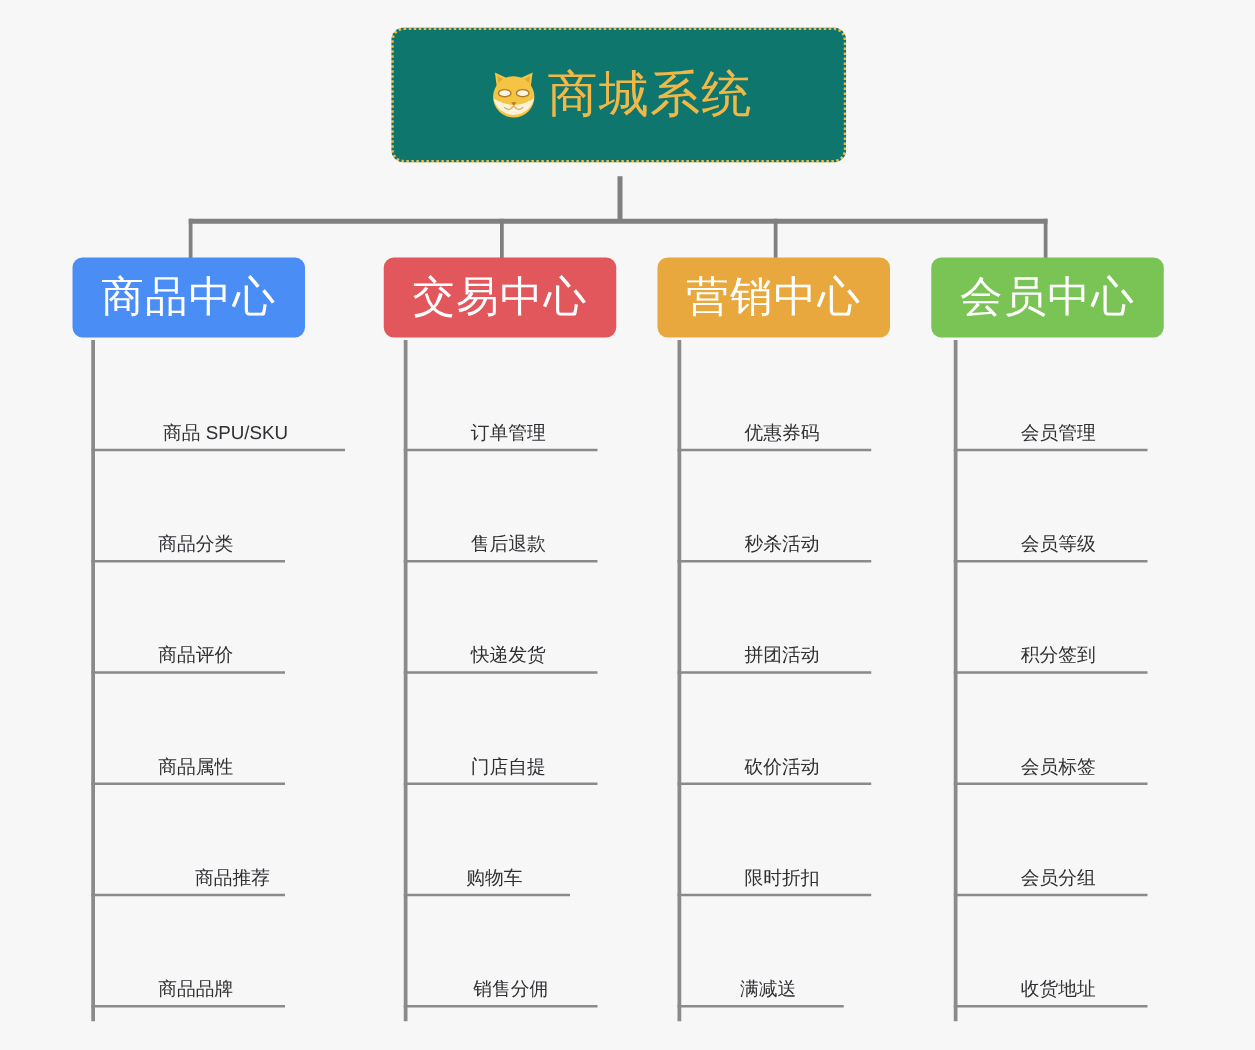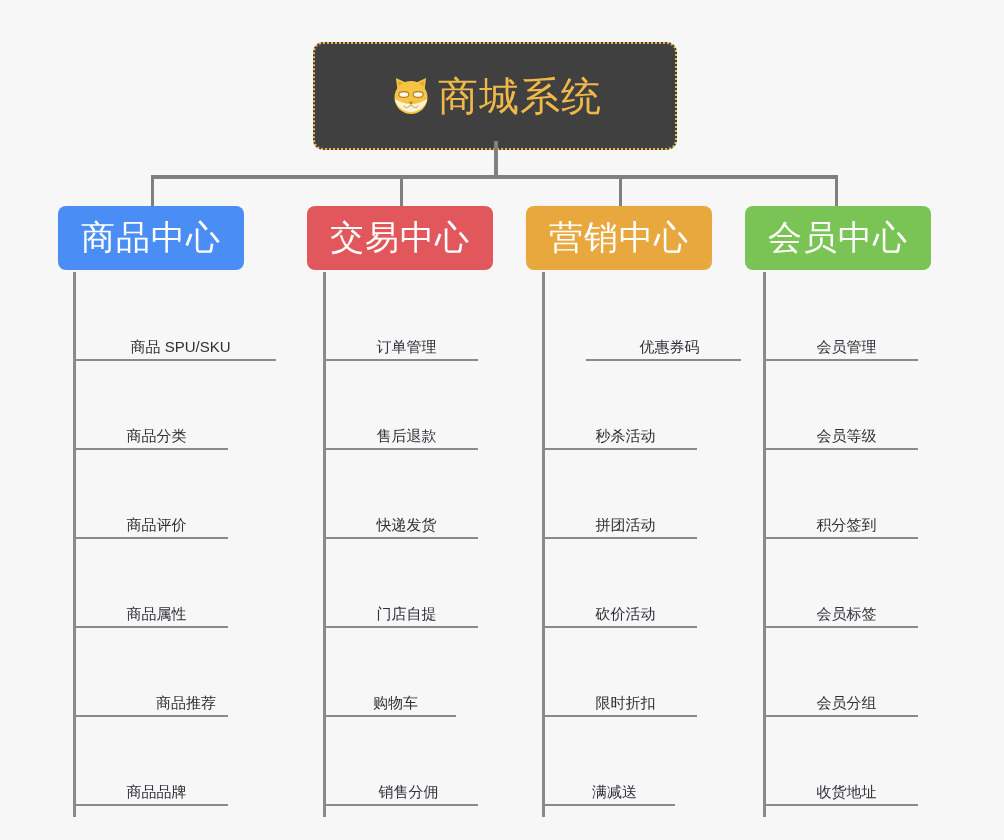--- a/index.html
+++ b/index.html
@@ -20,25 +20,25 @@
     position: absolute;
     left: 0; top: 0;
     width: 1004px;
     height: 840px;
   }
 
   
   .root-node {
     position: absolute;
     left: 313px;
-    top: 42px;
+    top: 22px;
     width: 364px;
     height: 108px;
     box-sizing: border-box;
-    background: #404040;
+    background: #0f766e;
     border: 2px dotted #f0b849;
     border-radius: 10px;
     display: flex;
     align-items: center;
     justify-content: center;
     gap: 4px;
   }
   .root-emoji {
     width: 46px;
     height: 46px;
@@ -199,21 +199,21 @@
     <div class="leaf-item" style="top:356px; width:133px;">
       <span class="leaf-label">购物车</span>
       </div>
     <div class="leaf-item" style="top:445px; width:155px;padding-left:18px;">
       <span class="leaf-label">销售分佣</span>
       </div>
   </div>
 
   <div class="leaf-col" style="left:542px;">
     <div class="leaf-spine" style="height:545px;"></div>
-    <div class="leaf-item" style="top:0px;   width:155px;margin-left:44px;">
+    <div class="leaf-item" style="top:0px;   width:155px;">
       <span class="leaf-label">优惠券码</span>
       </div>
     <div class="leaf-item" style="top:89px;  width:155px;">
       <span class="leaf-label">秒杀活动</span>
       </div>
     <div class="leaf-item" style="top:178px; width:155px;text-align:center;">
       <span class="leaf-label">拼团活动</span>
       </div>
     <div class="leaf-item" style="top:267px; width:155px;">
       <span class="leaf-label">砍价活动</span>

